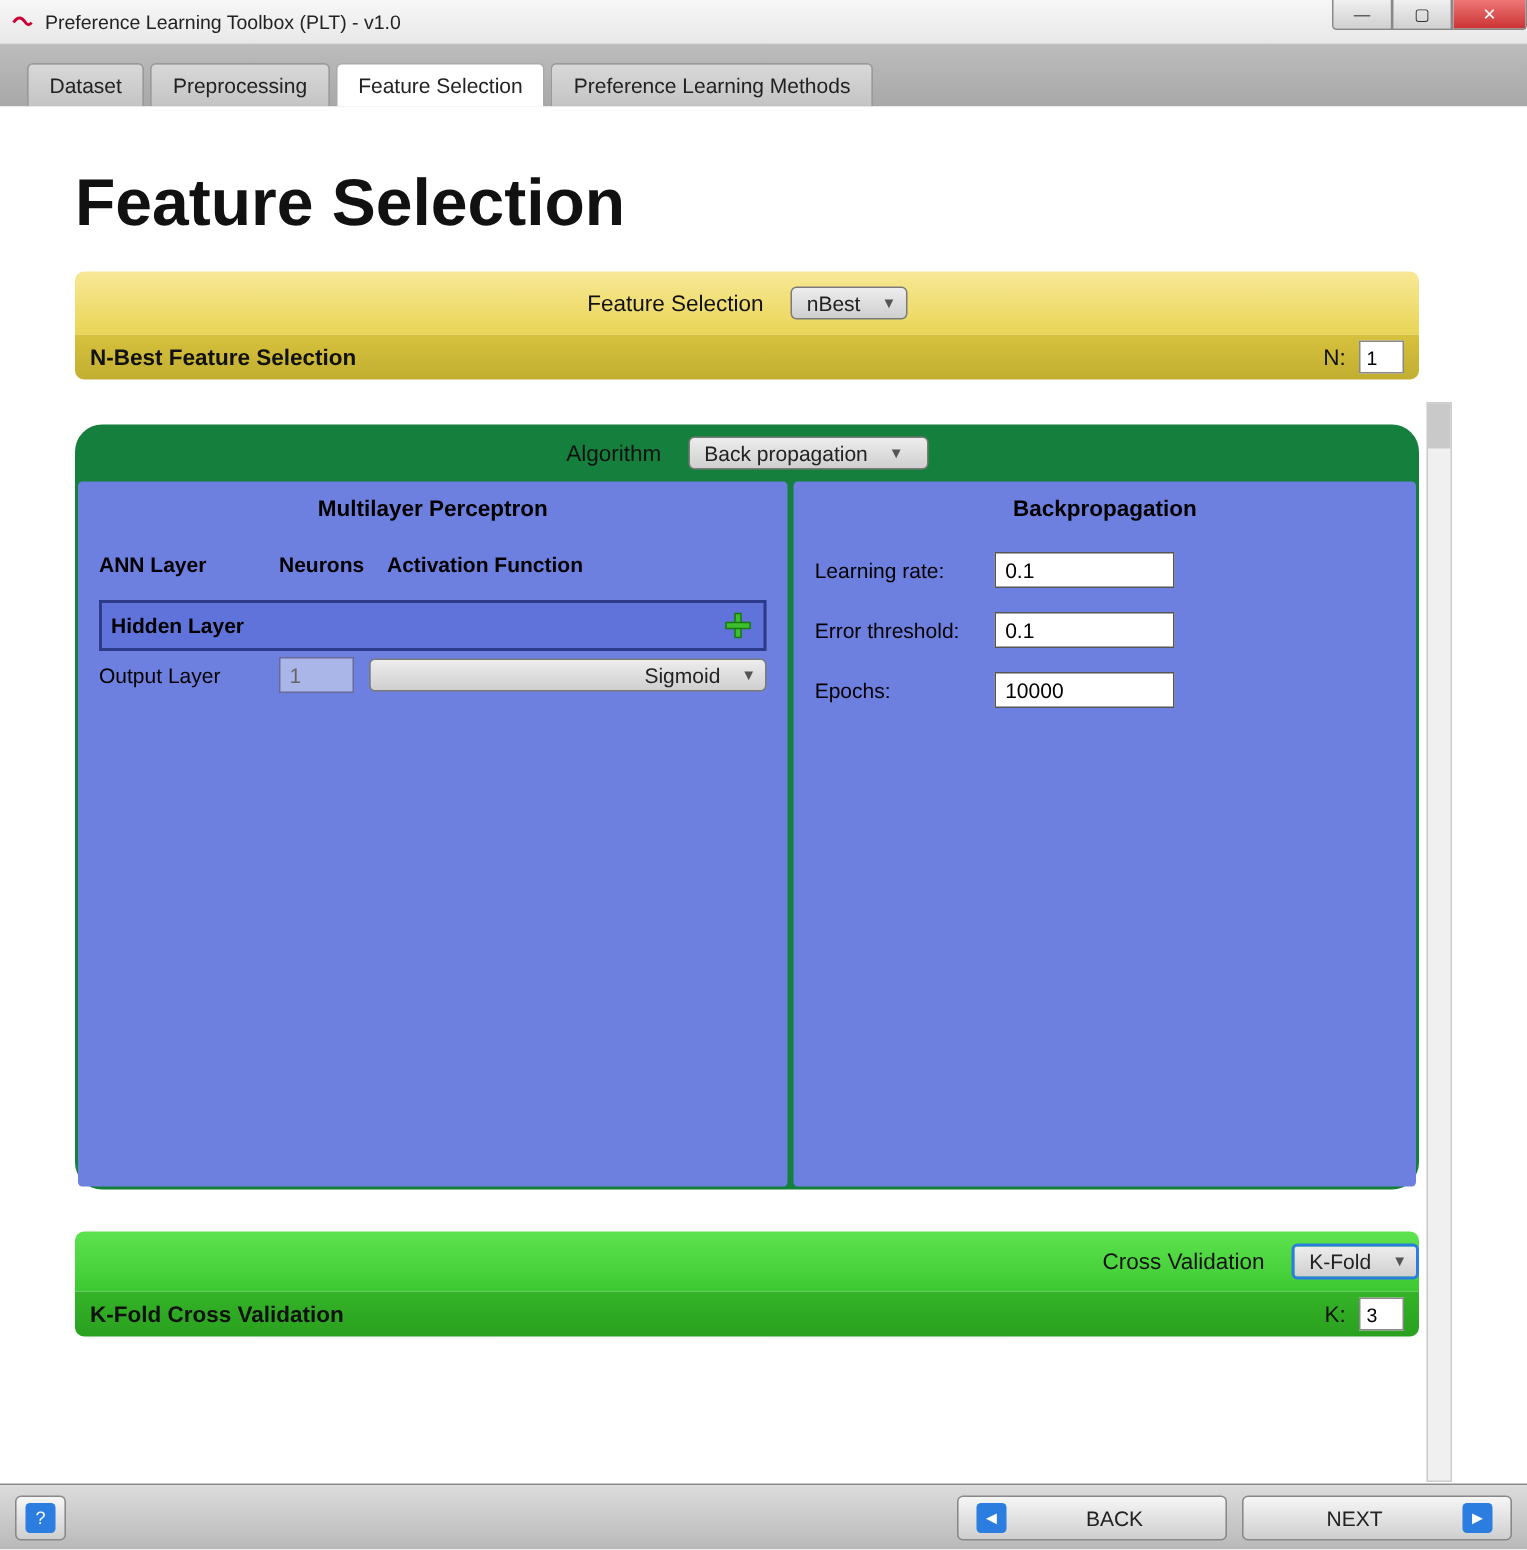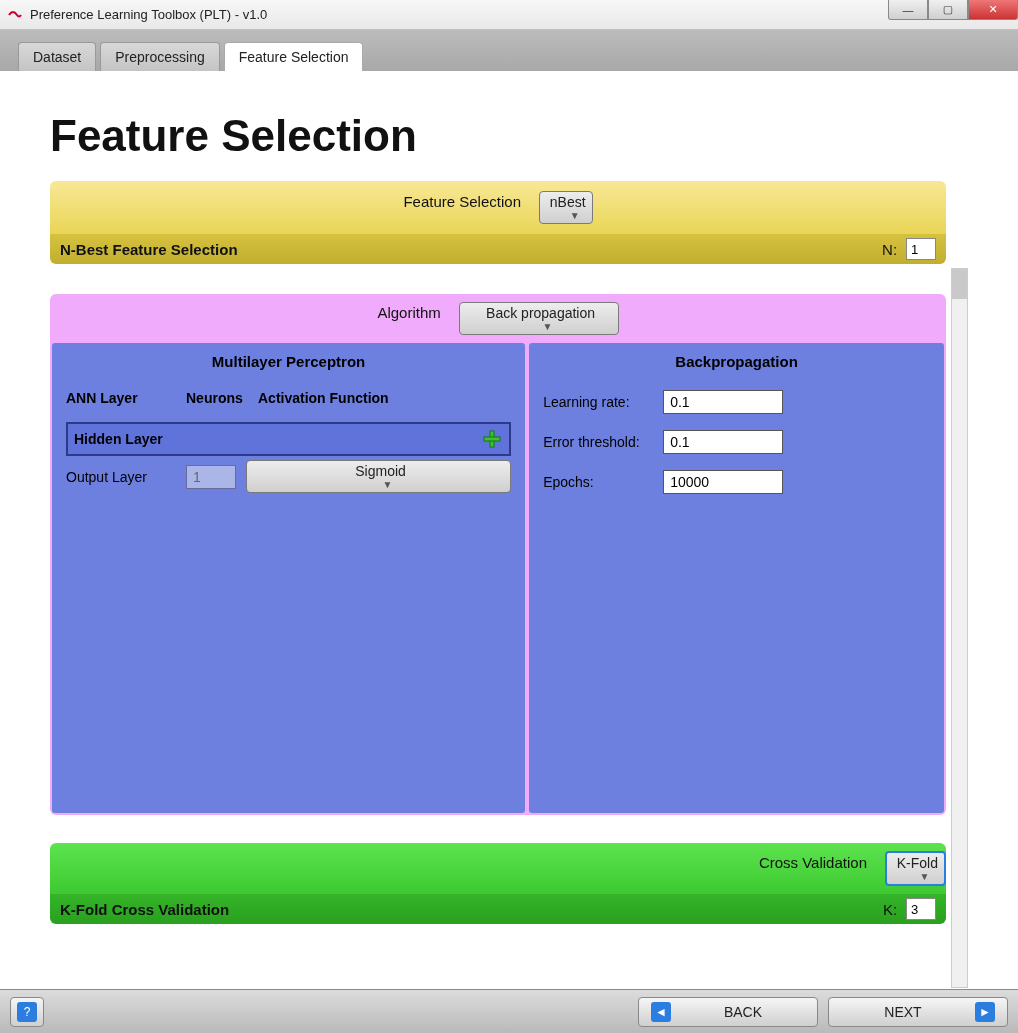--- a/index.html
+++ b/index.html
@@ -98,28 +98,27 @@
     background:#fff; border:1px solid #888;
     font-size:13px; padding:0 4px;
   }
   .dropdown {
     display:inline-flex; align-items:center;
     background: linear-gradient(to bottom,#ededed,#cfcfcf);
     border:1px solid #7a7a7a; border-radius:4px;
     padding: 2px 6px 2px 10px;
     font-size:14px; color:#222;
     cursor:pointer;
-    flex-direction:column;
   }
   .dropdown .caret { margin-left:14px; font-size:10px; color:#555; }
   
   .algo-wrap {
     margin-top: 30px;
-    background:#f0abfc;
-    border-radius:6px;
+    background:#15803d;
+    border-radius:18px;
     padding-bottom:2px;
   }
   .algo-top {
     text-align:center;
     padding: 8px 0;
   }
   .algo-body {
     display:flex;
     padding: 0 2px;
     gap:4px;
@@ -229,20 +228,21 @@
     <div class="win-btn min">—</div>
     <div class="win-btn">▢</div>
     <div class="win-btn close">✕</div>
   </div>
 </div>
 
 <div class="tab-strip">
   <div class="tab">Dataset</div>
   <div class="tab">Preprocessing</div>
   <div class="tab active">Feature Selection</div>
+  <div class="tab">Preference Learning Methods</div>
 </div>
 
 <div class="content">
   <h1 class="page-title">Feature Selection</h1>
 
   <div class="scroll-track">
     <div class="scroll-thumb"></div>
   </div>
 
   <div class="section">

